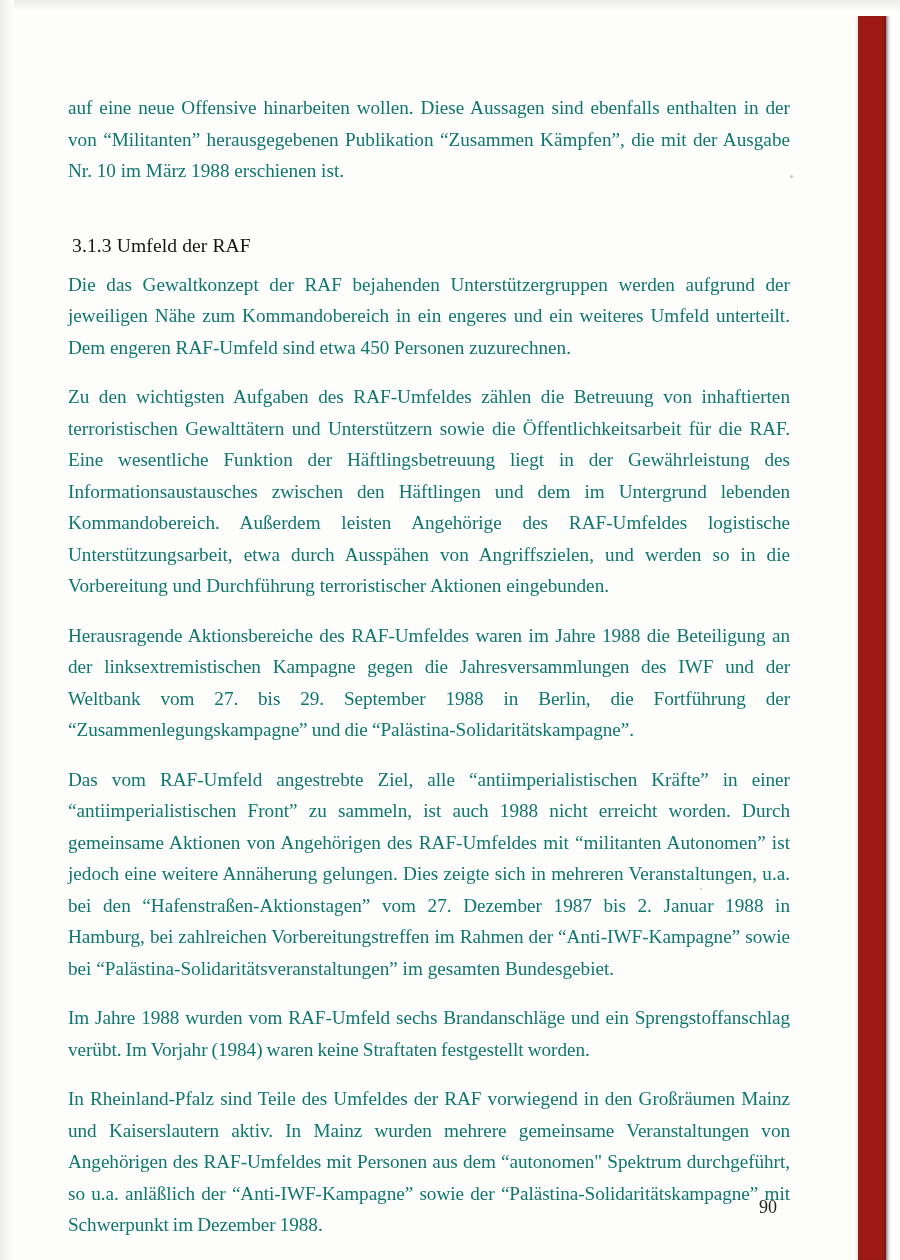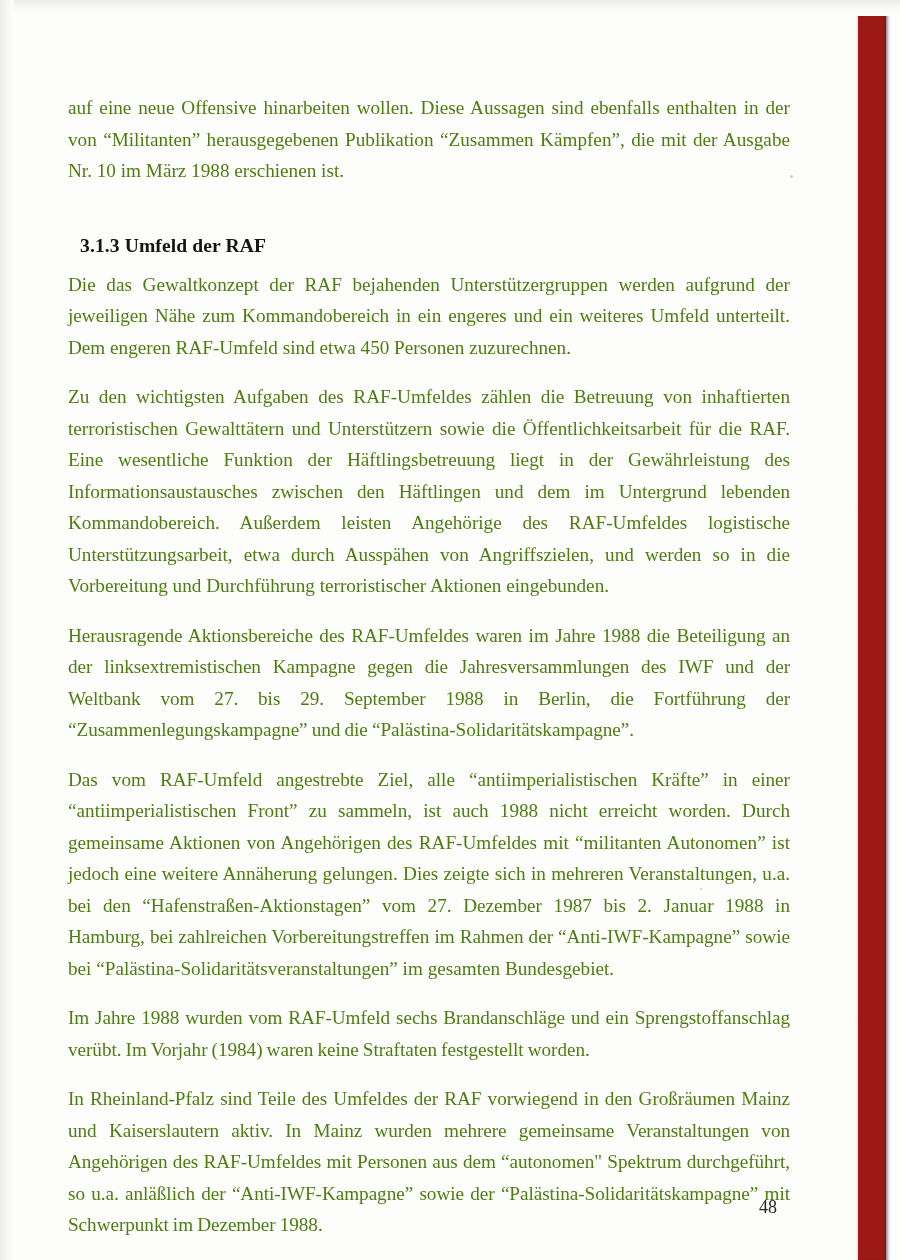--- a/index.html
+++ b/index.html
@@ -71,33 +71,33 @@
     top: 92px;
     width: 722px;
   }
 
   p.body-text {
     margin: 0 0 18px 0;
     font-size: 19.2px;
     line-height: 31.5px;
     text-align: justify;
     text-justify: inter-word;
-    color: #4d7c0f;
+    color: #0f766e;
     hyphens: manual;
   }
   p.body-text:last-child { margin-bottom: 10px; }
 
   
   #para-intro { margin-bottom: 46px; }
 
   h2#section-heading {
-    margin: 0 0 10px 12px;
+    margin: 0 0 10px 4px;
     font-size: 19.6px;
     line-height: 26px;
-    font-weight: bold;
+    font-weight: normal;
     letter-spacing: 0.1px;
     color: #151515;
   }
 
   
   p.tight { word-spacing: -0.6px; letter-spacing: -0.05px; }
 
   
   #page-number {
     position: absolute;
@@ -145,15 +145,15 @@
     <p class="body-text tight">Herausragende Aktionsbereiche des RAF-Umfeldes waren im Jahre 1988 die Beteiligung an der linksextremistischen Kampagne gegen die Jahresversammlungen des IWF und der Weltbank vom 27. bis 29. September 1988 in Berlin, die Fortführung der “Zusammenlegungskampagne” und die “Palästina-Solidaritätskampagne”.</p>
 
     <p class="body-text">Das vom RAF-Umfeld angestrebte Ziel, alle “antiimperialistischen Kräfte” in einer “antiimperialistischen Front” zu sammeln, ist auch 1988 nicht erreicht worden. Durch gemeinsame Aktionen von Angehörigen des RAF-Umfeldes mit “militanten Autonomen” ist jedoch eine weitere Annäherung gelungen. Dies zeigte sich in mehreren Veranstaltungen, u.a. bei den “Hafenstraßen-Aktionstagen” vom 27. Dezember 1987 bis 2. Januar 1988 in Hamburg, bei zahlreichen Vorbereitungstreffen im Rahmen der “Anti-IWF-Kampagne” sowie bei “Palästina-Solidaritätsveranstaltungen” im gesamten Bundesgebiet.</p>
 
     <p class="body-text tight">Im Jahre 1988 wurden vom RAF-Umfeld sechs Brandanschläge und ein Sprengstoffanschlag verübt. Im Vorjahr (1984) waren keine Straftaten festgestellt worden.</p>
 
     <p class="body-text tight">In Rheinland-Pfalz sind Teile des Umfeldes der RAF vorwiegend in den Großräumen Mainz und Kaiserslautern aktiv. In Mainz wurden mehrere gemeinsame Veranstaltungen von Angehörigen des RAF-Umfeldes mit Personen aus dem “autonomen" Spektrum durchgeführt, so u.a. anläßlich der “Anti-IWF-Kampagne” sowie der “Palästina-Solidaritätskampagne” mit Schwerpunkt im Dezember 1988.</p>
 
   </div>
 
-  <div id="page-number">48</div>
+  <div id="page-number">90</div>
 
 </div>
 
 </body></html>

